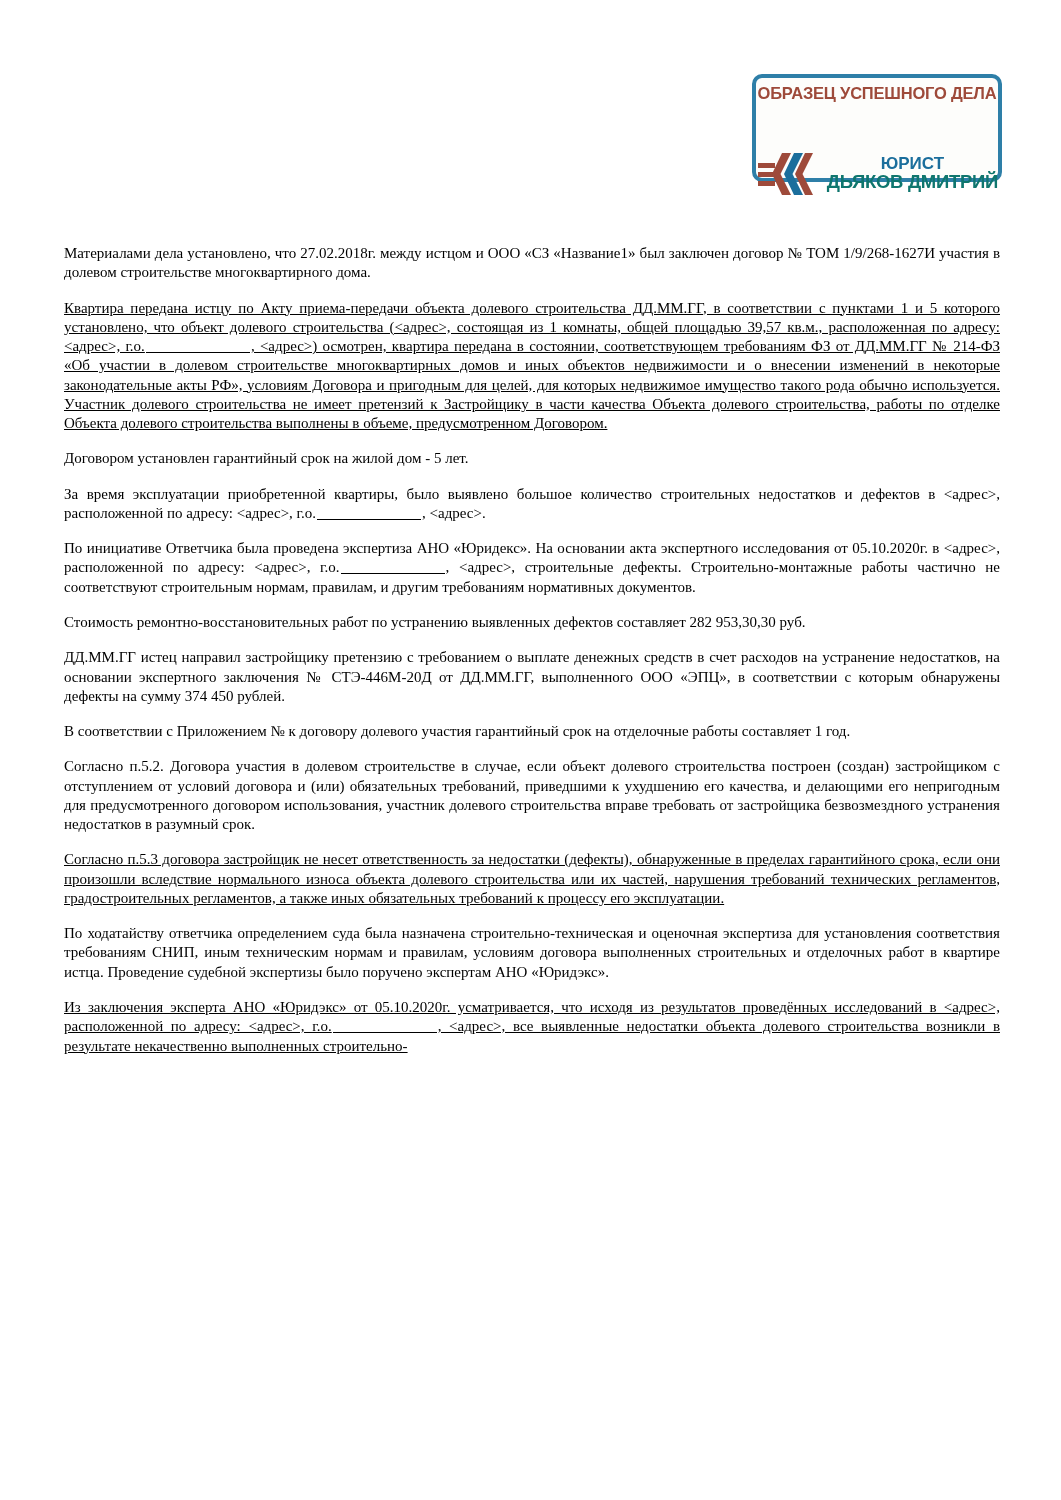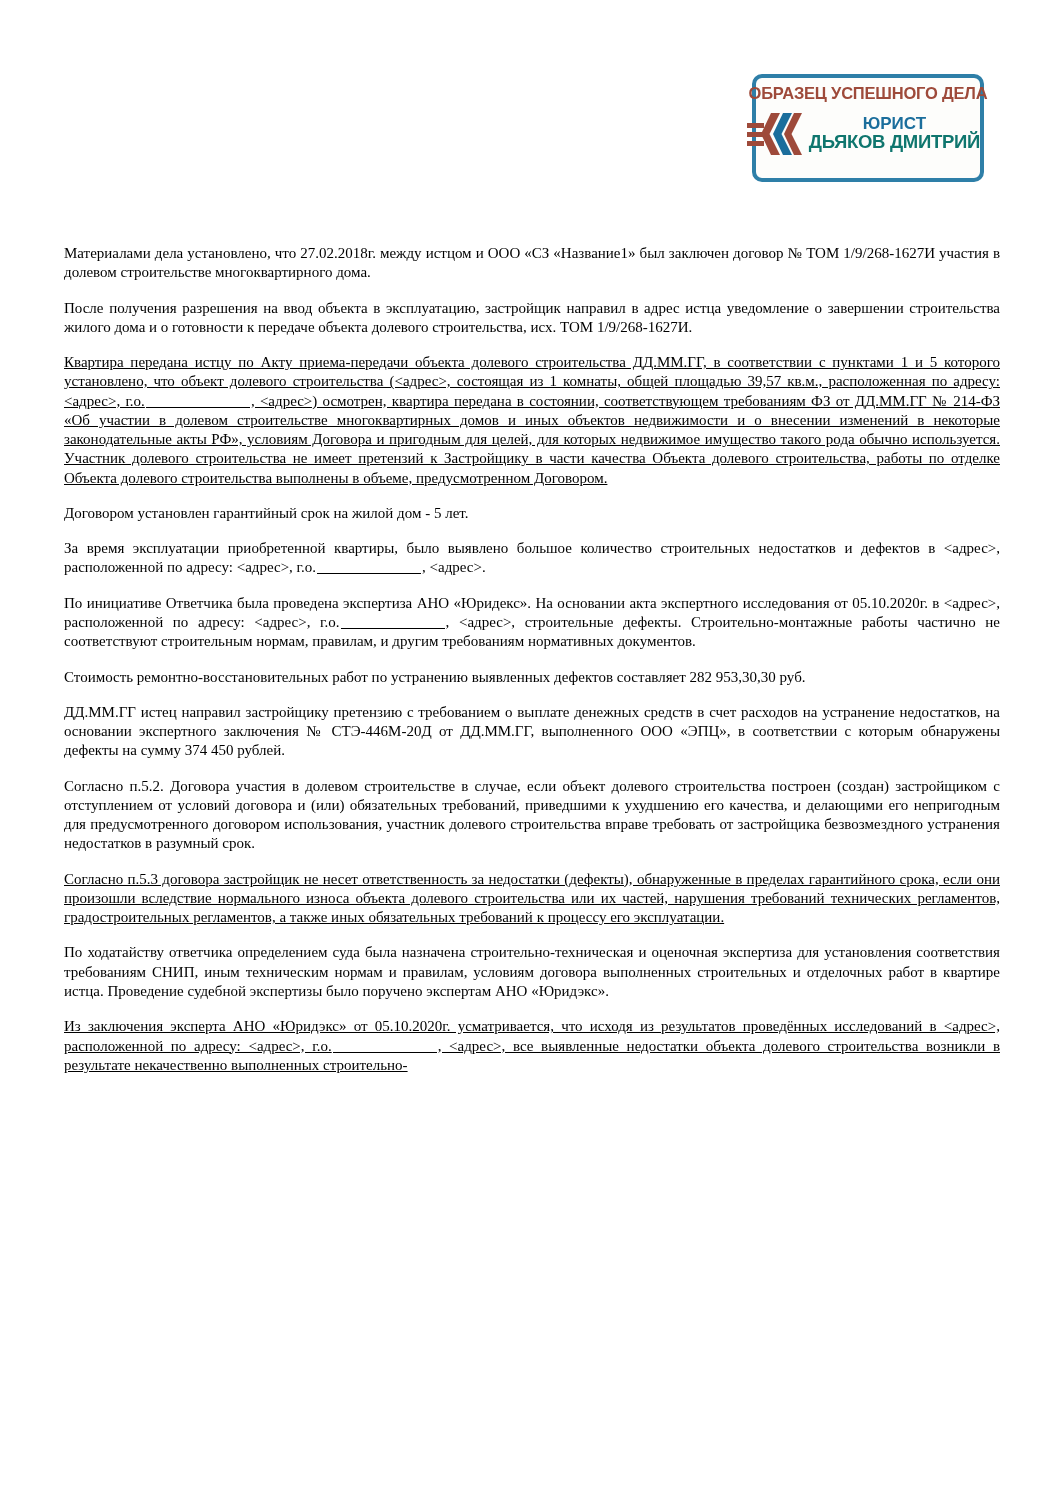--- a/index.html
+++ b/index.html
@@ -19,45 +19,46 @@
     background: #ffffff;
     overflow: hidden;
     box-sizing: border-box;
   }
 
   
   .stamp {
     position: absolute;
     top: 74px;
     left: 752px;
-    width: 232px;
+    width: 250px;
     height: 108px;
     border: 4px solid #2e7fa8;
     border-radius: 10px;
     background: #fdfdfb;
     box-sizing: border-box;
     display: flex;
     flex-direction: column;
     align-items: center;
     justify-content: flex-start;
     padding-top: 7px;
+    gap: 40px;
   }
   .stamp-title {
     font-family: "Liberation Sans", "DejaVu Sans", sans-serif;
     font-weight: bold;
     font-size: 16.5px;
     letter-spacing: -0.2px;
     color: #9e4a3a;
     white-space: nowrap;
     line-height: 1;
   }
   .stamp-body {
     display: flex;
     align-items: center;
-    justify-content: flex-end;
+    justify-content: space-between;
     margin-top: 7px;
     width: 100%;
   }
   .stamp-mark {
     width: 60px;
     height: 50px;
     flex: 0 0 60px;
     margin-right: 4px;
   }
   .stamp-names {
@@ -131,26 +132,26 @@
       </span>
       <span class="stamp-names">
         <span class="stamp-name-1">ЮРИСТ</span>
         <span class="stamp-name-2">ДЬЯКОВ ДМИТРИЙ</span>
       </span>
     </div>
   </div>
 
   <div class="doc-body">
       <p class="para">Материалами дела установлено, что 27.02.2018г. между истцом и ООО «СЗ «Название1» был заключен договор № ТОМ 1/9/268-1627И участия в долевом строительстве многоквартирного дома.</p>
-      <p class="para">После получения разрешения на ввод объекта в эксплуатацию, застройщик направил в адрес истца уведомление о завершении строительства жилого дома и о готовности к передаче объекта долевого строительства, исх. ТОМ 1/9/268-1627И.</p>
       <p class="para gap-para">Квартира передана истцу по Акту приема-передачи объекта долевого строительства ДД.ММ.ГГ, в соответствии с пунктами 1 и 5 которого установлено, что объект долевого строительства (&lt;адрес&gt;, состоящая из 1 комнаты, общей площадью 39,57 кв.м., расположенная по адресу: &lt;адрес&gt;, г.о.<span class="blank-underline"></span>, &lt;адрес&gt;) осмотрен, квартира передана в состоянии, соответствующем требованиям ФЗ от ДД.ММ.ГГ № 214-ФЗ «Об участии в долевом строительстве многоквартирных домов и иных объектов недвижимости и о внесении изменений в некоторые законодательные акты РФ», условиям Договора и пригодным для целей, для которых недвижимое имущество такого рода обычно используется. Участник долевого строительства не имеет претензий к Застройщику в части качества Объекта долевого строительства, работы по отделке Объекта долевого строительства выполнены в объеме, предусмотренном Договором.</p>
       <p class="para">Договором установлен гарантийный срок на жилой дом - 5 лет.</p>
       <p class="para">За время эксплуатации приобретенной квартиры, было выявлено большое количество строительных недостатков и дефектов в &lt;адрес&gt;, расположенной по адресу: &lt;адрес&gt;, г.о.<span class="blank-underline"></span>, &lt;адрес&gt;.</p>
       <p class="para">По инициативе Ответчика была проведена экспертиза АНО «Юридекс». На основании акта экспертного исследования от 05.10.2020г. в &lt;адрес&gt;, расположенной по адресу: &lt;адрес&gt;, г.о.<span class="blank-underline"></span>, &lt;адрес&gt;, строительные дефекты. Строительно-монтажные работы частично не соответствуют строительным нормам, правилам, и другим требованиям нормативных документов.</p>
       <p class="para">Стоимость ремонтно-восстановительных работ по устранению выявленных дефектов составляет 282 953,30,30 руб.</p>
       <p class="para">ДД.ММ.ГГ истец направил застройщику претензию с требованием о выплате денежных средств в счет расходов на устранение недостатков, на основании экспертного заключения № СТЭ-446М-20Д от ДД.ММ.ГГ, выполненного ООО «ЭПЦ», в соответствии с которым обнаружены дефекты на сумму 374 450 рублей.</p>
+      <p class="para">В соответствии с Приложением № к договору долевого участия гарантийный срок на отделочные работы составляет 1 год.</p>
       <p class="para">Согласно п.5.2. Договора участия в долевом строительстве в случае, если объект долевого строительства построен (создан) застройщиком с отступлением от условий договора и (или) обязательных требований, приведшими к ухудшению его качества, и делающими его непригодным для предусмотренного договором использования, участник долевого строительства вправе требовать от застройщика безвозмездного устранения недостатков в разумный срок.</p>
       <p class="para gap-para">Согласно п.5.3 договора застройщик не несет ответственность за недостатки (дефекты), обнаруженные в пределах гарантийного срока, если они произошли вследствие нормального износа объекта долевого строительства или их частей, нарушения требований технических регламентов, градостроительных регламентов, а также иных обязательных требований к процессу его эксплуатации.</p>
       <p class="para">По ходатайству ответчика определением суда была назначена строительно-техническая и оценочная экспертиза для установления соответствия требованиям СНИП, иным техническим нормам и правилам, условиям договора выполненных строительных и отделочных работ в квартире истца. Проведение судебной экспертизы было поручено экспертам АНО «Юридэкс».</p>
       <p class="para gap-para">Из заключения эксперта АНО «Юридэкс» от 05.10.2020г. усматривается, что исходя из результатов проведённых исследований в &lt;адрес&gt;, расположенной по адресу: &lt;адрес&gt;, г.о.<span class="blank-underline"></span>, &lt;адрес&gt;, все выявленные недостатки объекта долевого строительства возникли в результате некачественно выполненных строительно-</p>
     </div>
 
 </div>
 
 </body></html>

